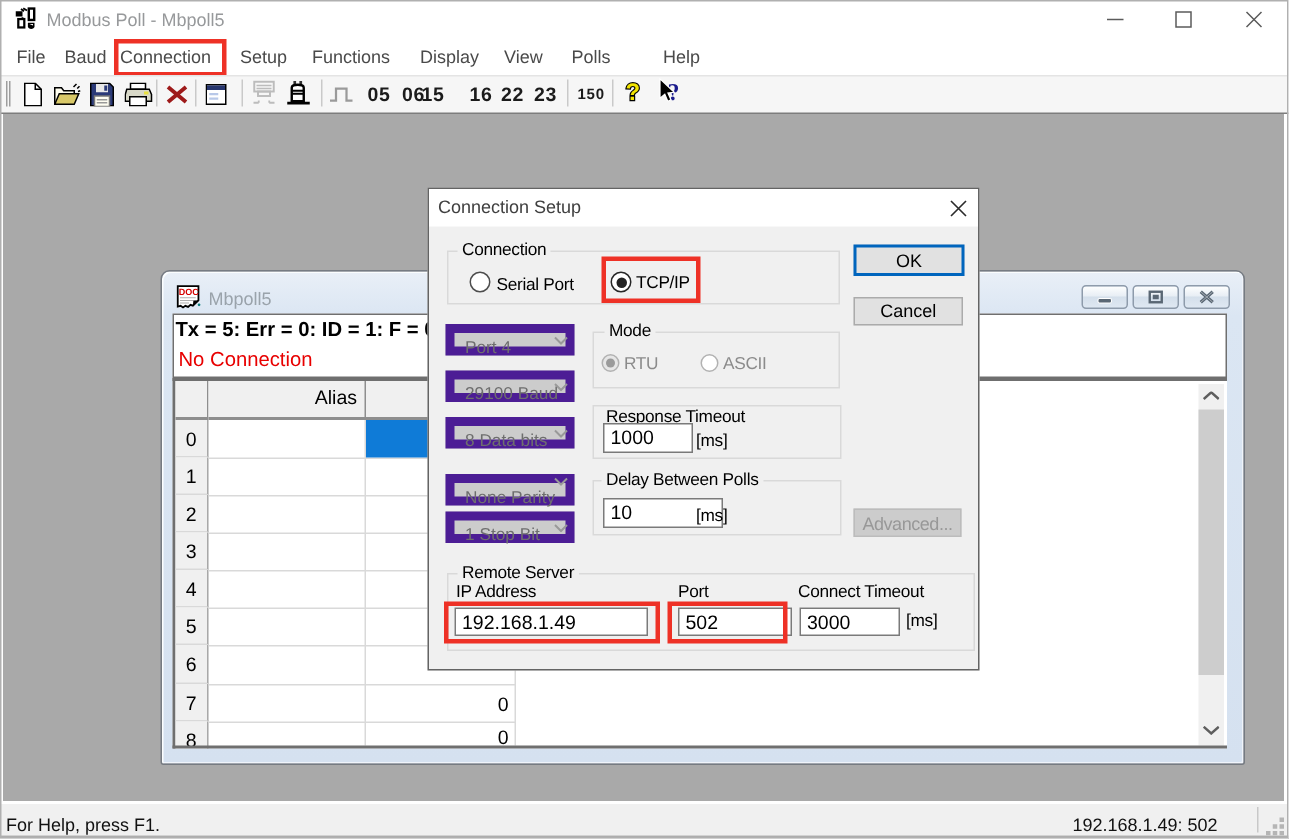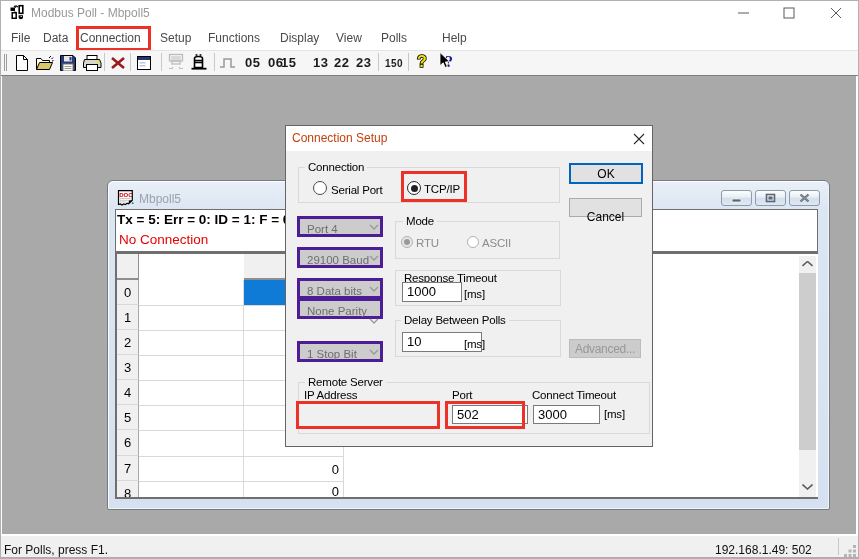--- a/index.html
+++ b/index.html
@@ -39,36 +39,36 @@
   border-bottom:1px solid #d9d9d9;font-size:13px;color:#000;text-align:center;}
 .rline{background:#d9d9d9;height:1px;}
 .vline{background:#d9d9d9;width:1px;}
 .zerov{font-size:13px;color:#000;}
 
 #sbar{left:799px;top:256px;width:17px;height:241px;background:#f0f0f0;}
 #sthumb{left:799px;top:273px;width:17px;height:177px;background:#cdcdcd;}
 
 #dlg{left:285px;top:125px;width:368px;height:322px;background:#f0f0f0;
   border:1px solid #646464;}
-#dlgtitle{left:292px;top:131px;font-size:12px;color:#c2410c;}
+#dlgtitle{left:292px;top:131px;font-size:12px;color:#404040;}
 .gbox{border:1px solid #d9d9d9;}
 .glabel{font-size:11.5px;letter-spacing:-0.2px;color:#000;background:#f0f0f0;padding:0 3px;}
 .lbl{font-size:11.5px;letter-spacing:-0.2px;color:#000;}
 .dlbl{font-size:11.5px;letter-spacing:-0.2px;color:#8b8b8b;}
 .edit{background:#fff;border:1px solid #7a7a7a;font-size:13px;color:#000;
   padding:1px 0 0 4px;}
-.combo{left:297px;width:86px;height:21px;background:#cccccc;border:3px solid #4c1d95;
+.combo{left:297px;width:86px;height:21px;background:#cccccc;border:6px solid #4c1d95;
   font-size:11.5px;color:#6e6e6e;padding:4px 0 0 7px;}
 .chev{left:369px;width:10px;height:6px;}
 .radio{width:13px;height:13px;border-radius:50%;background:#fff;border:1.5px solid #4d4d4d;}
 .redrect{border:3px solid #ee3126;}
 #okbtn{left:569px;top:163px;width:74px;height:21px;background:#e1e1e1;
   border:2px solid #0065bd;font-size:12px;color:#000;text-align:center;padding-top:2px;}
 #cancelbtn{left:569px;top:198px;width:73px;height:19px;background:#e1e1e1;
-  border:1px solid #ababab;font-size:12px;color:#000;text-align:center;padding-top:11px;}
+  border:1px solid #ababab;font-size:12px;color:#000;text-align:center;padding-top:1px;}
 #advbtn{left:569px;top:339px;width:72px;height:19px;background:#cccccc;
   border:1px solid #bcbcbc;font-size:12px;letter-spacing:-0.3px;color:#989898;text-align:center;padding-top:2px;}
 
 #statusbar{left:0;top:536px;width:859px;height:21px;background:#f0f0f0;}
 #sbleft{left:4px;top:543px;font-size:12px;color:#111;}
 #sbright{left:715px;top:543px;font-size:12px;color:#111;}
 #sbsep{left:838px;top:538px;width:1px;height:17px;background:#c8c8c8;}
 </style>
 </head>
 <body>
@@ -85,21 +85,21 @@
   </svg>
   <div class="abs" id="apptitle">Modbus Poll - Mbpoll5</div>
   <svg class="abs" style="left:736px;top:5px" width="110" height="16" viewBox="0 0 110 16">
     <line x1="2" y1="8" x2="13" y2="8" stroke="#5b5b5b" stroke-width="1"></line>
     <rect x="48" y="3" width="10" height="10" fill="none" stroke="#5b5b5b" stroke-width="1"></rect>
     <path d="M95 3 L105 13 M105 3 L95 13" stroke="#5b5b5b" stroke-width="1" fill="none"></path>
   </svg>
 
   <div class="abs" id="menubar"></div>
   <div class="abs menu" style="left:11px">File</div>
-  <div class="abs menu" style="left:43px">Data</div>
+  <div class="abs menu" style="left:43px">Baud</div>
   <div class="abs menu" style="left:80px">Connection</div>
   <div class="abs menu" style="left:160px">Setup</div>
   <div class="abs menu" style="left:208px">Functions</div>
   <div class="abs menu" style="left:280px">Display</div>
   <div class="abs menu" style="left:336px">View</div>
   <div class="abs menu" style="left:381px">Polls</div>
   <div class="abs menu" style="left:442px">Help</div>
   <div class="abs redrect" style="left:76px;top:26px;width:75px;height:25px"></div>
 
   <div class="abs" id="toolbar"></div>
@@ -160,21 +160,21 @@
     <path d="M1.5 15.7 H16.5" stroke="#000" stroke-width="1.8"></path>
   </svg>
   <div class="abs tsep" style="left:214px"></div>
 
   <svg class="abs" style="left:219px;top:55px" width="18" height="16" viewBox="0 0 18 16">
     <path d="M1 12 H5 V4 H12 V12 H16" fill="none" stroke="#9a9a9a" stroke-width="1.5"></path>
   </svg>
   <div class="abs tnum" style="left:245px">05</div>
   <div class="abs tnum" style="left:268px">06</div>
   <div class="abs tnum" style="left:281px">15</div>
-  <div class="abs tnum" style="left:313px">13</div>
+  <div class="abs tnum" style="left:313px">16</div>
   <div class="abs tnum" style="left:334px">22</div>
   <div class="abs tnum" style="left:356px">23</div>
   <div class="abs tsep" style="left:378px"></div>
   <div class="abs tnum" style="left:385px;font-size:10px;top:58px">150</div>
   <div class="abs tsep" style="left:408px"></div>
 
   <svg class="abs" style="left:416px;top:52px" width="17" height="18" viewBox="0 0 17 18">
     <text x="1" y="14.5" font-family="Liberation Sans" font-size="16" font-weight="bold" fill="#f2e400" stroke="#000" stroke-width="1.6" paint-order="stroke">?</text>
   </svg>
 
@@ -205,20 +205,21 @@
   <div class="abs mdibtn" style="left:789px"><svg width="29" height="14" viewBox="0 0 29 14">
         <path d="M10.5 3.5 L18.5 10.5 M18.5 3.5 L10.5 10.5" stroke="#5a6774" stroke-width="2.2"></path>
         <path d="M10.5 3.5 L18.5 10.5 M18.5 3.5 L10.5 10.5" stroke="#fff" stroke-width="0.6" opacity="0.5"></path>
       </svg></div>
   <div class="abs" id="statuspanel"></div>
   <div class="abs" id="txline">Tx = 5: Err = 0: ID = 1: F = 03: SR = 1000ms</div>
   <div class="abs" id="noconn">No Connection</div>
   <div class="abs" id="gridpanel"></div>
 
   <div class="abs hcell" style="left:117px;width:22px"></div>
+  <div class="abs hcell" style="left:139px;width:105px;text-align:right;padding:3px 5px 0 0">Alias</div>
   <div class="abs hcell" style="left:244px;width:100px"></div>
 
   <div class="abs rnum" style="top:280px;height:25px;padding-top:5px">0</div>
   <div class="abs rnum" style="top:305px;height:25px;padding-top:5px">1</div>
   <div class="abs rnum" style="top:330px;height:25px;padding-top:5px">2</div>
   <div class="abs rnum" style="top:355px;height:25px;padding-top:5px">3</div>
   <div class="abs rnum" style="top:380px;height:25px;padding-top:5px">4</div>
   <div class="abs rnum" style="top:405px;height:25px;padding-top:5px">5</div>
   <div class="abs rnum" style="top:430px;height:26px;padding-top:5px">6</div>
   <div class="abs rnum" style="top:456px;height:25px;padding-top:5px">7</div>
@@ -264,21 +265,21 @@
   <div class="abs" style="left:410.5px;top:184.5px;width:7px;height:7px;border-radius:50%;background:#222"></div>
   <div class="abs lbl" style="left:424px;top:183px">TCP/IP</div>
   <div class="abs redrect" style="left:401px;top:171px;width:66px;height:31px"></div>
 
   <div class="abs" id="okbtn">OK</div>
   <div class="abs" id="cancelbtn">Cancel</div>
 
   <div class="abs combo" style="top:216px">Port 4</div>
   <div class="abs combo" style="top:247px">29100 Baud</div>
   <div class="abs combo" style="top:278px">8 Data bits</div>
-  <div class="abs combo" style="top:298px">None Parity</div>
+  <div class="abs combo" style="top:316px">None Parity</div>
   <div class="abs combo" style="top:341px">1 Stop Bit</div>
   <svg class="abs chev" style="top:224px" viewBox="0 0 10 6">
       <path d="M1 1 L5 5 L9 1" fill="none" stroke="#999" stroke-width="1.3"></path>
     </svg>
   <svg class="abs chev" style="top:255px" viewBox="0 0 10 6">
       <path d="M1 1 L5 5 L9 1" fill="none" stroke="#999" stroke-width="1.3"></path>
     </svg>
   <svg class="abs chev" style="top:286px" viewBox="0 0 10 6">
       <path d="M1 1 L5 5 L9 1" fill="none" stroke="#999" stroke-width="1.3"></path>
     </svg>
@@ -305,34 +306,35 @@
   <div class="abs gbox" style="left:395px;top:320px;width:166px;height:37px"></div>
   <div class="abs glabel" style="left:401px;top:314px">Delay Between Polls</div>
   <div class="abs edit" style="left:402px;top:332px;width:80px;height:20px">10</div>
   <div class="abs lbl" style="left:464px;top:338px">[ms]</div>
 
   <div class="abs" id="advbtn">Advanced...</div>
 
   <div class="abs gbox" style="left:298px;top:382px;width:352px;height:52px"></div>
   <div class="abs glabel" style="left:305px;top:376px">Remote Server</div>
   <div class="abs lbl" style="left:304px;top:389px">IP Address</div>
+  <div class="abs edit" style="left:303px;top:405px;width:129px;height:19px">192.168.1.49</div>
   <div class="abs redrect" style="left:296px;top:401px;width:144px;height:28px"></div>
   <div class="abs lbl" style="left:452px;top:389px">Port</div>
   <div class="abs edit" style="left:452px;top:405px;width:76px;height:19px">502</div>
   <div class="abs redrect" style="left:445px;top:401px;width:80px;height:28px"></div>
   <div class="abs lbl" style="left:532px;top:389px">Connect Timeout</div>
   <div class="abs edit" style="left:533px;top:405px;width:67px;height:19px">3000</div>
   <div class="abs lbl" style="left:604px;top:408px">[ms]</div>
 
   <div class="abs" style="left:115px;top:497px;width:703px;height:2px;background:#6f6f6f"></div>
 
   <div class="abs" id="statusbar"></div>
   <div class="abs" style="left:0;top:557px;width:859px;height:2px;background:#adadad"></div>
   <div class="abs" style="left:0;top:0;width:859px;height:559px;box-shadow:inset 0 0 0 1px #b0b0b0;pointer-events:none;z-index:50"></div>
-  <div class="abs" id="sbleft">For Polls, press F1.</div>
+  <div class="abs" id="sbleft">For Help, press F1.</div>
   <div class="abs" id="sbright">192.168.1.49: 502</div>
   <div class="abs" id="sbsep"></div>
   <svg class="abs" style="left:844px;top:544px" width="13" height="13" viewBox="0 0 13 13">
     <g fill="#b5b5b5">
         <rect x="9" y="1" width="3" height="3"></rect>
         <rect x="9" y="5.5" width="3" height="3"></rect>
         <rect x="9" y="10" width="3" height="3"></rect>
         <rect x="4.5" y="5.5" width="3" height="3"></rect>
         <rect x="4.5" y="10" width="3" height="3"></rect>
         <rect x="0" y="10" width="3" height="3"></rect>

